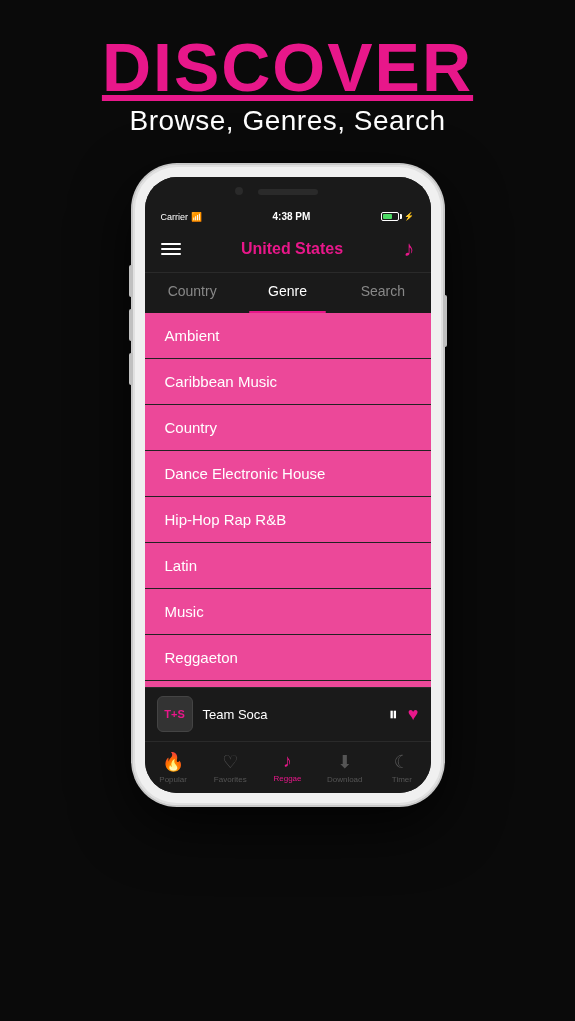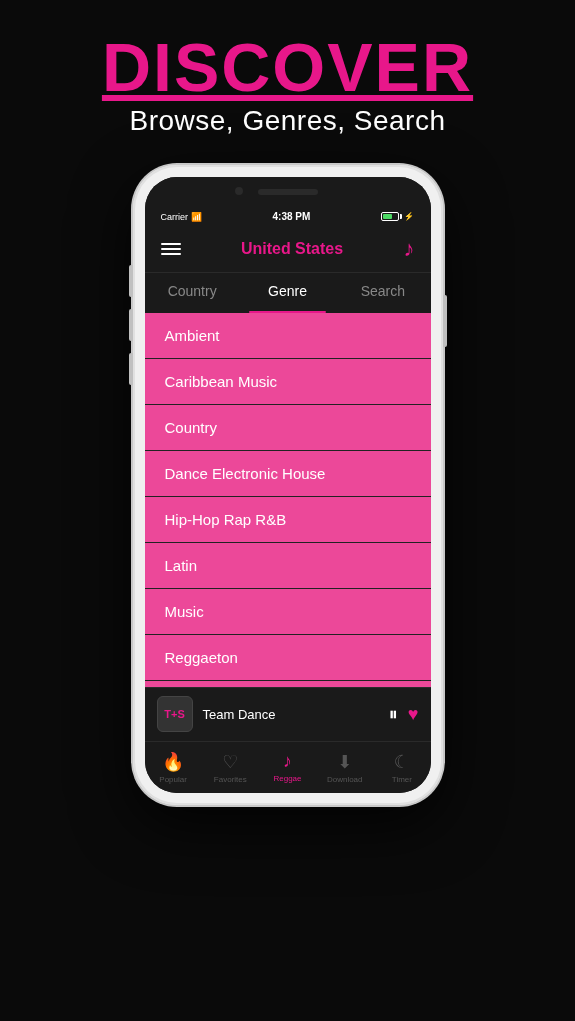--- a/index.html
+++ b/index.html
@@ -428,21 +428,21 @@
         <div class="genre-item">Country</div>
         <div class="genre-item">Dance Electronic House</div>
         <div class="genre-item">Hip-Hop Rap R&amp;B</div>
         <div class="genre-item">Latin</div>
         <div class="genre-item">Music</div>
         <div class="genre-item">Reggaeton</div>
       </div>
 
     <div class="now-playing">
       <div class="album-art">T+S</div>
-      <div class="track-name">Team Dance</div>
+      <div class="track-name">Team Soca</div>
       <div class="play-pause-btn">⏸</div>
       <div class="heart-btn">♥</div>
     </div>
 
     <div class="bottom-nav" id="bottom-nav">
         <div class="nav-item">
           <span class="nav-icon">🔥</span>
           <span class="nav-label">Popular</span>
         </div>
         <div class="nav-item">

